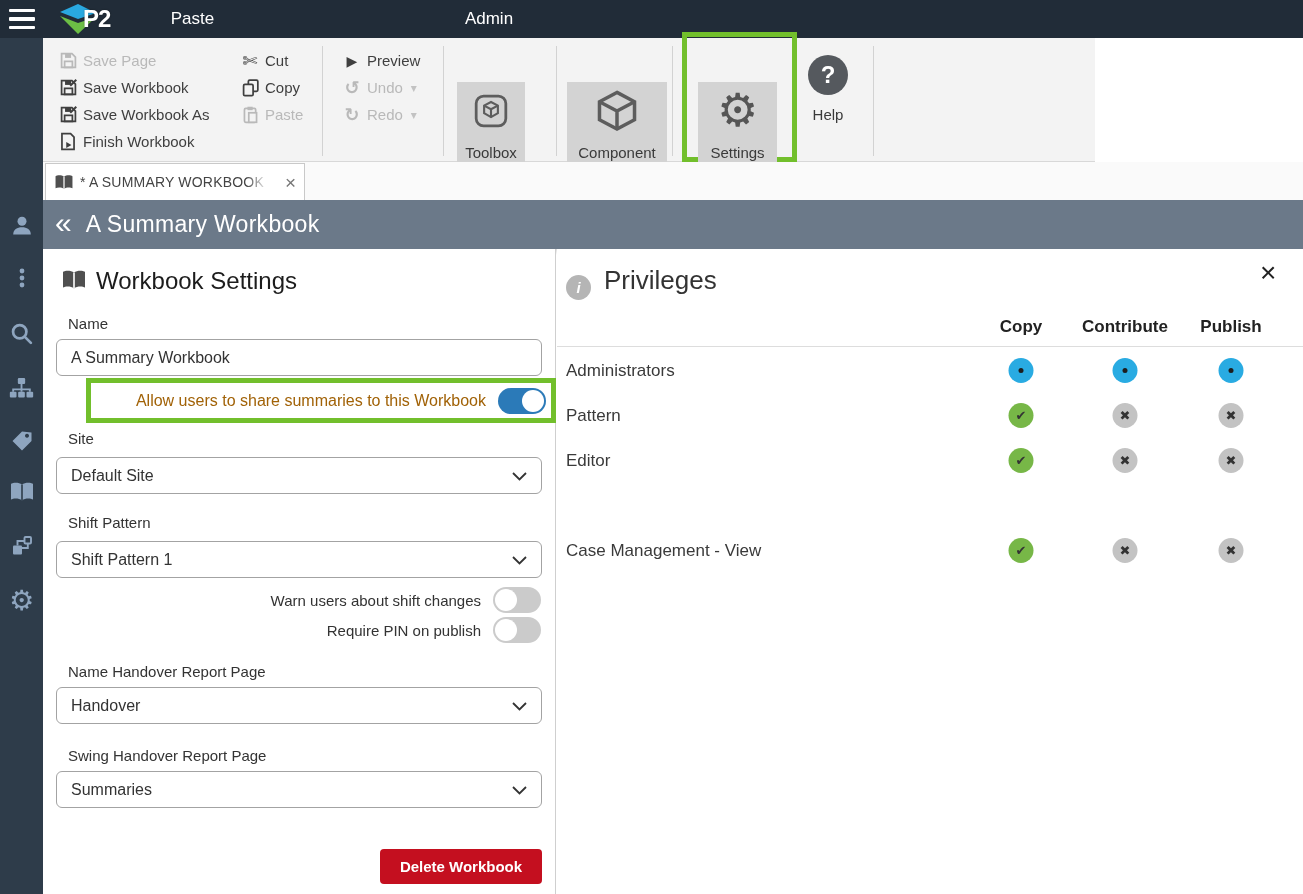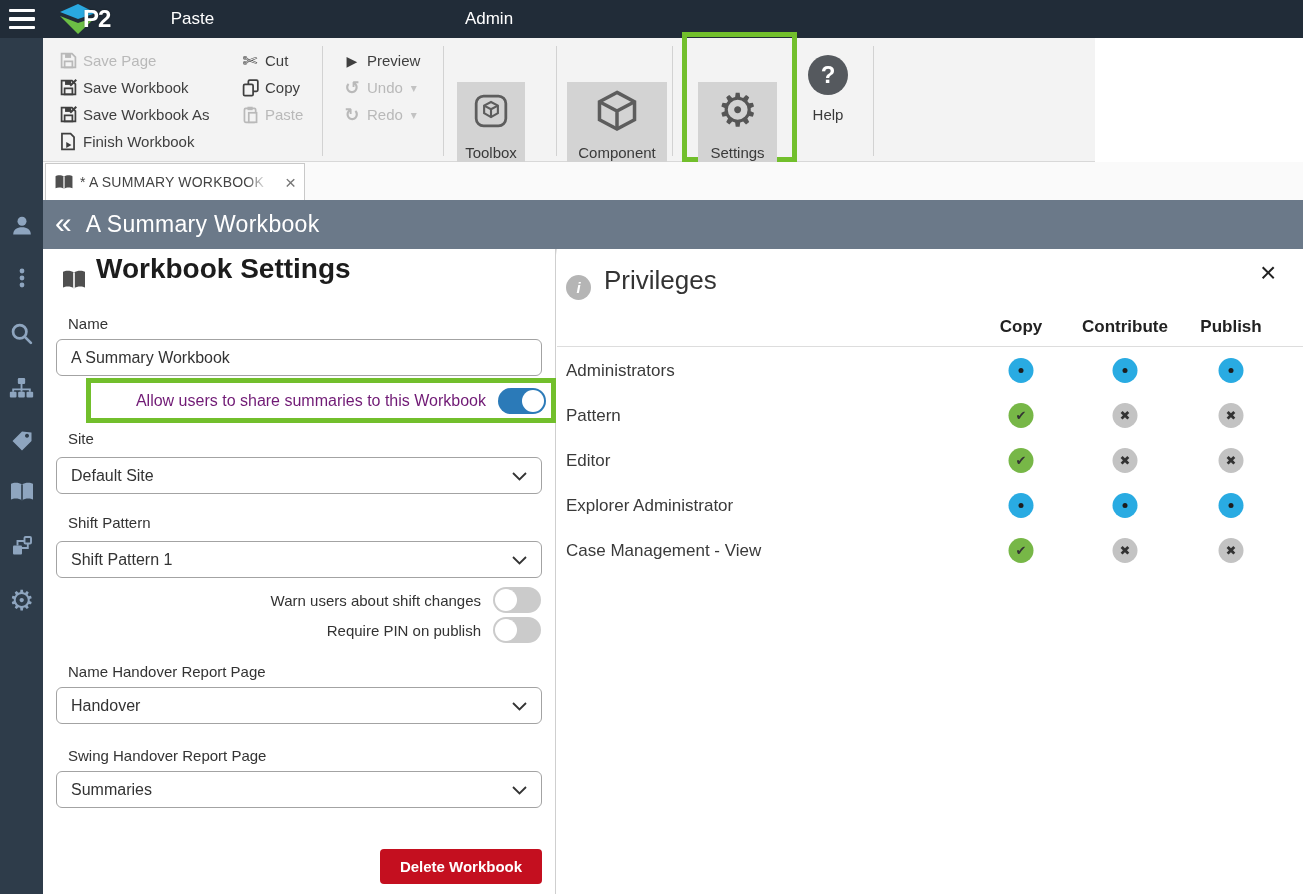--- a/index.html
+++ b/index.html
@@ -50,33 +50,33 @@
   .wbtab .closex{margin-left:auto;font-size:19px;color:#777;line-height:1;}
 
   
   .pageheader{position:absolute;left:43px;top:200px;width:1260px;height:49px;background:#6b7989;color:#fff;display:flex;align-items:center;}
   .pageheader .collapse{font-size:30px;margin:0 14px 4px 12px;cursor:pointer;line-height:1;}
   .pageheader .ptitle{font-size:23px;letter-spacing:.3px;}
   .hdr-shadow{position:absolute;left:43px;top:249px;width:1260px;height:6px;background:linear-gradient(180deg,rgba(0,0,0,.14),rgba(0,0,0,0));pointer-events:none;}
 
   
   .settings-panel{position:absolute;left:43px;top:249px;width:513px;height:645px;background:#fff;border-right:1px solid #cfcfcf;box-sizing:border-box;}
-  .sp-title{position:absolute;left:53px;top:4px;font-size:28px;font-weight:bold;color:#1c1c1c;}
+  .sp-title{position:absolute;left:53px;top:18px;font-size:24px;font-weight:normal;color:#1c1c1c;}
   .sp-book{position:absolute;left:18px;top:20px;}
   .flabel{position:absolute;font-size:15px;color:#333;}
   .finput,.fselect{position:absolute;left:13px;width:486px;height:37px;border:1px solid #a3a3a3;border-radius:6px;background:#fff;box-sizing:border-box;display:flex;align-items:center;padding:0 14px;font-size:16px;color:#333;cursor:pointer;}
   .fselect .chev{margin-left:auto;}
   .toggle{width:48px;height:26px;border-radius:13px;position:relative;flex:0 0 auto;cursor:pointer;}
   .toggle.on{background:#2b7ab8;}
   .toggle.off{background:#cbcbcb;}
   .toggle::after{content:'';position:absolute;top:2px;width:22px;height:22px;border-radius:50%;background:#fff;}
   .toggle.on::after{right:2px;}
   .toggle.off::after{left:2px;}
   .share-box{position:absolute;left:43px;top:129px;width:470px;height:45px;border:5px solid #72bf2c;box-sizing:border-box;display:flex;align-items:center;justify-content:flex-end;gap:12px;padding-right:5px;background:#fff;}
-  .share-box .slabel{font-size:16px;color:#701a75;white-space:nowrap;}
+  .share-box .slabel{font-size:16px;color:#a16207;white-space:nowrap;}
   .trow{position:absolute;right:14px;display:flex;align-items:center;gap:12px;}
   .trow .tlab{font-size:15px;color:#333;white-space:nowrap;}
   .delete-btn{position:absolute;left:337px;top:600px;width:162px;height:35px;background:#c40f1f;color:#fff;border:none;border-radius:4px;font-size:15px;font-weight:bold;font-family:inherit;cursor:pointer;}
 
   
   .priv-panel{position:absolute;left:557px;top:249px;width:746px;height:645px;background:#fff;}
   .info-ic{position:absolute;left:9px;top:26px;width:25px;height:25px;border-radius:50%;background:#b5b5b5;color:#fff;
     display:flex;align-items:center;justify-content:center;font-size:15px;font-weight:bold;font-style:italic;}
   .priv-title{position:absolute;left:47px;top:16px;font-size:26px;color:#333;}
   .priv-close{position:absolute;left:703px;top:10px;font-size:28px;color:#222;cursor:pointer;line-height:1;font-weight:300;}
@@ -394,32 +394,20 @@
       <span class="pstate priv-allowed" style="left:464px;">✔</span>
       <span class="pstate priv-denied" style="left:568px;">✖</span>
       <span class="pstate priv-denied" style="left:674px;">✖</span>
     </div>
     <div class="privrow" style="top:189px;">
       <span class="rname">Editor</span>
       <span class="pstate priv-allowed" style="left:464px;">✔</span>
       <span class="pstate priv-denied" style="left:568px;">✖</span>
       <span class="pstate priv-denied" style="left:674px;">✖</span>
     </div>
-    <div class="privrow" style="top:234px;">
-      <span class="rname">Explorer Administrator</span>
-      <span class="pstate priv-partial" style="left:464px;">
-          <span class="dot"></span>
-        </span>
-      <span class="pstate priv-partial" style="left:568px;">
-          <span class="dot"></span>
-        </span>
-      <span class="pstate priv-partial" style="left:674px;">
-          <span class="dot"></span>
-        </span>
-    </div>
     <div class="privrow" style="top:279px;">
       <span class="rname">Case Management - View</span>
       <span class="pstate priv-allowed" style="left:464px;">✔</span>
       <span class="pstate priv-denied" style="left:568px;">✖</span>
       <span class="pstate priv-denied" style="left:674px;">✖</span>
     </div>
   </div>
 
 </div>
 

